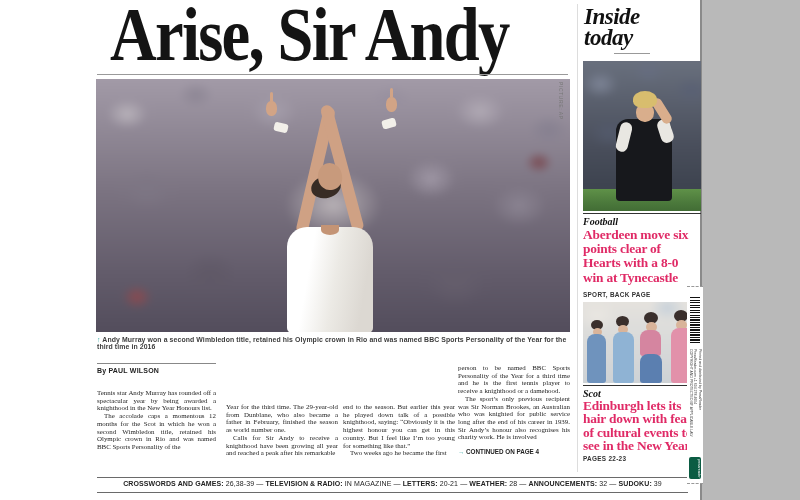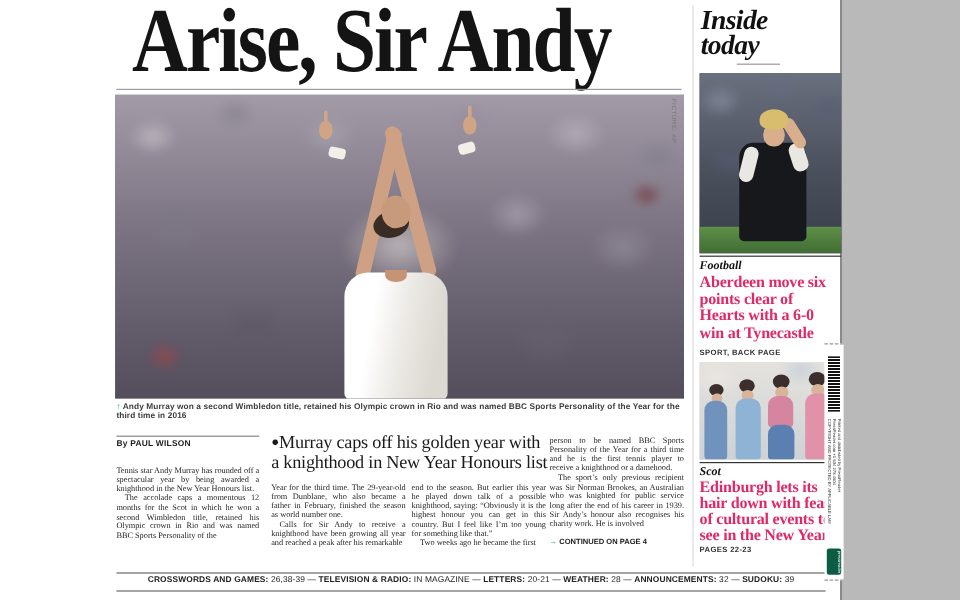--- a/index.html
+++ b/index.html
@@ -170,23 +170,20 @@
     <span>Andy Murray won a second Wimbledon title, retained his Olympic crown in Rio and was named BBC Sports Personality of the Year for the third time in 2016</span>
   </div>
 
   <div class="abs" id="byline-rule"></div>
   <div class="abs" id="byline">By PAUL WILSON</div>
   <div class="abs col" id="col1">
       <p>Tennis star Andy Murray has rounded off a spectacular year by being awarded a knighthood in the New Year Honours list.</p>
       <p class="indent">The accolade caps a momentous 12 months for the Scot in which he won a second Wimbledon title, retained his Olympic crown in Rio and was named BBC Sports Personality of the</p>
     </div>
 
-  <div class="abs" id="subheadline">
-    <span class="bullet">●</span><span>Murray caps off his golden year with a knighthood in New Year Honours list</span>
-  </div>
   <div class="abs col" id="col2">
       <p>Year for the third time. The 29-year-old from Dunblane, who also became a father in February, finished the season as world number one.</p>
       <p class="indent">Calls for Sir Andy to receive a knighthood have been growing all year and reached a peak after his remarkable</p>
     </div>
   <div class="abs col" id="col3">
       <p>end to the season. But earlier this year he played down talk of a possible knighthood, saying: “Obviously it is the highest honour you can get in this country. But I feel like I’m too young for something like that.”</p>
       <p class="indent">Two weeks ago he became the first</p>
     </div>
   <div class="abs col" id="col4">
       <p>person to be named BBC Sports Personality of the Year for a third time and he is the first tennis player to receive a knighthood or a damehood.</p>
@@ -205,21 +202,21 @@
     <div class="bg"></div>
     <div id="pitch"></div>
     <div id="fb-body"></div>
     <div id="fb-stripe-l"></div>
     <div id="fb-sleeve"></div>
     <div id="fb-arm"></div>
     <div id="fb-face"></div>
     <div id="fb-hair"></div>
   </div>
   <div class="abs kicker" id="football-kicker">Football</div>
-  <div class="abs side-headline" id="football-headline">Aberdeen move six points clear of Hearts with a 6-0 win at Tynecastle</div>
+  <div class="abs side-headline" id="football-headline">Aberdeen move six points clear of Hearts with a 8-0 win at Tynecastle</div>
   <div class="abs side-ref" id="football-ref">SPORT, BACK PAGE</div>
 
   <div class="abs side-photo" id="arts-photo">
     <div class="bg"></div>
     <div class="fig-hair" style="left:8px;top:18px;width:12px;height:10px;"></div>
     <div class="fig-skin" style="left:10px;top:26px;width:9px;height:8px;"></div>
     <div class="fig-dress" style="left:4px;top:32px;width:19px;height:49px;background:#6f93bd;"></div>
     <div class="fig-hair" style="left:33px;top:14px;width:13px;height:11px;"></div>
     <div class="fig-skin" style="left:35px;top:23px;width:10px;height:9px;"></div>
     <div class="fig-dress" style="left:30px;top:30px;width:21px;height:51px;background:#8fb3d4;"></div>

